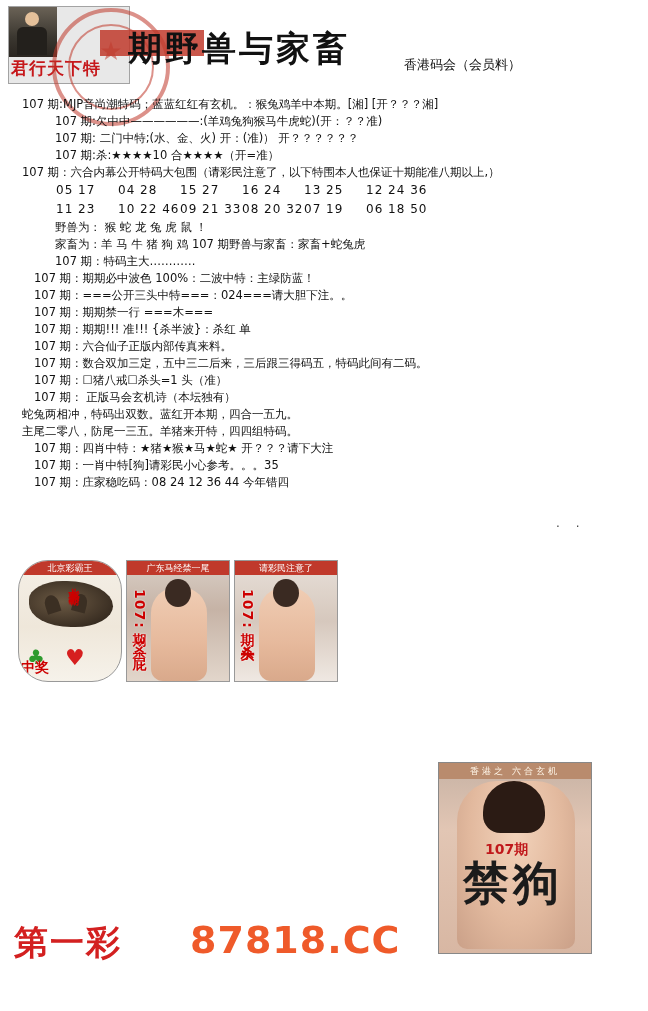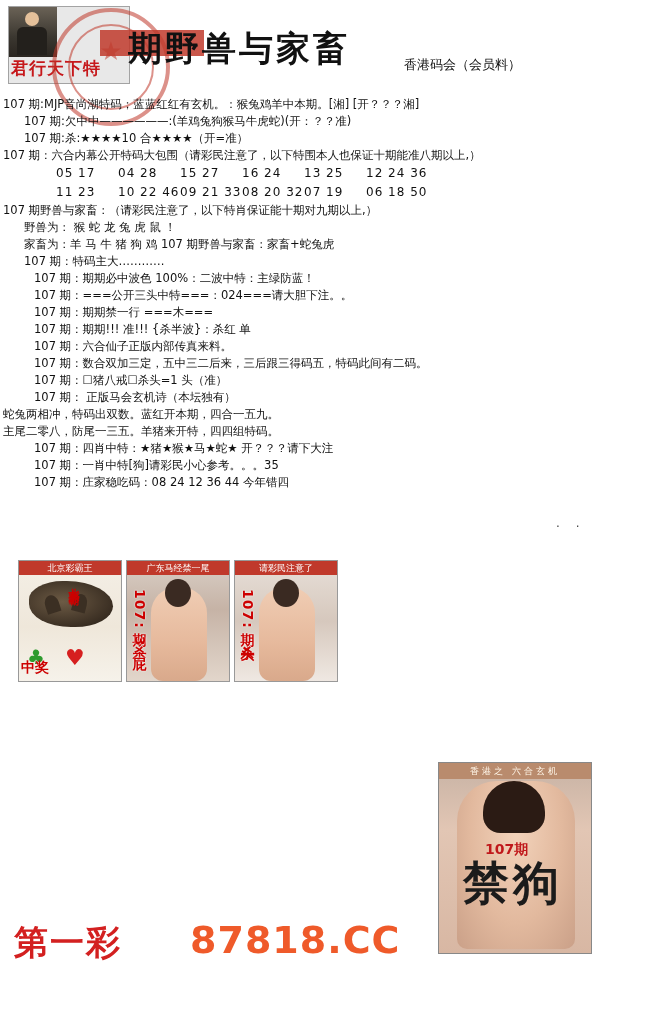--- a/index.html
+++ b/index.html
@@ -19,34 +19,34 @@
   .logo-text{position:absolute;left:2px;top:50px;width:118px;font-size:17px;font-weight:bold;color:#c6181b;letter-spacing:1px;font-family:"DejaVu Sans",sans-serif;white-space:nowrap;}
   .seal{position:absolute;left:52px;top:8px;width:110px;height:110px;border:4px solid #c0392b;border-radius:50%;opacity:.55;}
   .seal:after{content:"";position:absolute;left:12px;top:12px;right:12px;bottom:12px;border:2px solid #c0392b;border-radius:50%;}
   .seal-star{position:absolute;left:50%;top:26px;transform:translateX(-50%);color:#c0392b;font-size:26px;line-height:1;}
   .banner-red{position:absolute;left:100px;top:30px;width:104px;height:26px;background:#c0392b;opacity:.85;}
   .title{position:absolute;left:128px;top:26px;font-size:34px;font-weight:bold;color:#111;letter-spacing:3px;white-space:nowrap;}
   .subtitle{position:absolute;left:404px;top:56px;font-size:13px;color:#111;white-space:nowrap;}
 
   
   .lines{position:absolute;left:0;top:96px;width:648px;}
-  .ln{position:relative;padding:0 3px;line-height:17px;white-space:nowrap;font-size:11.5px;}
-  .ln.ind1{padding-left:24px;}
+  .ln{position:relative;padding:0 22px;line-height:17px;white-space:nowrap;font-size:11.5px;}
+  .ln.ind1{padding-left:24px;margin-left:31px;}
   .ln.ind2{padding-left:34px;}
   
   .numrow{display:flex;padding-left:56px;font-size:12px;line-height:19px;letter-spacing:1px;}
   .numrow span{display:inline-block;}
   .n0{width:62px;}.n1{width:62px;}.n2{width:62px;}.n3{width:62px;}.n4{width:62px;}.n5{width:70px;}
 
   
   .strip{position:absolute;left:18px;top:560px;width:320px;height:120px;display:flex;gap:4px;}
   .shot{position:relative;width:104px;height:120px;border:1px solid #999;overflow:hidden;background:#fff;}
   .shot .capt{position:absolute;left:2px;bottom:4px;font-size:14px;font-weight:bold;color:#c00;writing-mode:horizontal-tb;}
   .shot .top-band{position:absolute;left:0;top:0;width:100%;height:14px;background:#c0392b;color:#fff;font-size:9px;text-align:center;line-height:14px;}
-  .shot1{background:linear-gradient(180deg,#f4efe6 0%,#efe7da 55%,#f6f2ea 100%);}
+  .shot1{background:linear-gradient(180deg,#f4efe6 0%,#efe7da 55%,#f6f2ea 100%);border-radius:30px;}
   .dog{position:absolute;left:10px;top:20px;width:84px;height:46px;background:radial-gradient(ellipse at 40% 45%,#6d5b45 0%,#3b2f23 70%,#241c14 100%);border-radius:40% 55% 45% 50%;}
   .dog-ear{position:absolute;left:16px;top:14px;width:14px;height:18px;background:#3b2f23;border-radius:60% 60% 0 0;transform:rotate(-18deg);}
   .dog-ear2{position:absolute;left:44px;top:13px;width:14px;height:18px;background:#3b2f23;border-radius:60% 60% 0 0;transform:rotate(14deg);}
   .clover{position:absolute;left:8px;bottom:12px;width:22px;height:22px;color:#2e9b2e;font-size:20px;line-height:20px;}
   .heart{position:absolute;left:46px;bottom:10px;width:26px;height:24px;color:#d61f1f;font-size:22px;line-height:22px;}
   .shot1 .v-text{position:absolute;left:46px;top:18px;font-size:11px;font-weight:bold;color:#c00;writing-mode:vertical-rl;letter-spacing:2px;}
   .shot2{background:linear-gradient(180deg,#d9cfc6 0%,#c6b3a6 40%,#e2d6cb 100%);}
   .shot3{background:linear-gradient(180deg,#e7dfd8 0%,#d6c8bd 50%,#efe8e2 100%);}
   .figure{position:absolute;left:24px;top:26px;width:56px;height:94px;background:linear-gradient(180deg,#f0cdb4 0%,#e6b99c 60%,#d9a98b 100%);border-radius:26px 26px 12px 12px;}
   .figure-head{position:absolute;left:38px;top:18px;width:26px;height:28px;border-radius:50%;background:#3a2a22;}
@@ -81,39 +81,39 @@
     <div class="seal-star">★</div>
   </div>
   <div class="banner-red"></div>
   <div class="title">期野兽与家畜</div>
   <div class="subtitle">香港码会（会员料）</div>
 </div>
 
 <div class="lines" id="lines-host">
     <div class="ln">107 期:MJP音尚潮特码；蓝蓝红红有玄机。：猴兔鸡羊中本期。[湘] [开？？？湘]</div>
     <div class="ln ind1">107 期:欠中中——————:(羊鸡兔狗猴马牛虎蛇)(开：？？准)</div>
+    <div class="ln ind1">107 期: 二门中特;(水、金、火) 开：(准)）    开？？？？？？</div>
     <div class="ln ind1">107 期:杀:★★★★10 合★★★★（开=准）</div>
     <div class="ln">107 期：六合内幕公开特码大包围（请彩民注意了，以下特围本人也保证十期能准八期以上,）</div>
     <div class="numrow">
       <span class="n0">05 17</span>
       <span class="n1">04 28</span>
       <span class="n2">15 27</span>
       <span class="n3">16 24</span>
       <span class="n4">13 25</span>
       <span class="n5">12   24 36</span>
     </div>
     <div class="numrow">
       <span class="n0">11 23</span>
       <span class="n1">10 22 46</span>
       <span class="n2">09 21 33</span>
       <span class="n3">08 20 32</span>
       <span class="n4">07 19</span>
       <span class="n5">06 18 50</span>
     </div>
-    <div class="ln">107 期野兽与家畜：（请彩民注意了，以下特肖保证能十期对九期以上,）</div>
     <div class="ln ind1">野兽为：   猴 蛇 龙 兔 虎 鼠 ！</div>
     <div class="ln ind1">家畜为：羊 马 牛 猪 狗 鸡 107 期野兽与家畜：家畜+蛇兔虎</div>
     <div class="ln ind1">107 期：特码主大…………</div>
     <div class="ln ind2">107 期：期期必中波色 100%：二波中特：主绿防蓝！</div>
     <div class="ln ind2">107 期：===公开三头中特===：024===请大胆下注。。</div>
     <div class="ln ind2">107 期：期期禁一行 ===木===</div>
     <div class="ln ind2">107 期：期期!!! 准!!! {杀半波}：杀红 单</div>
     <div class="ln ind2">107 期：六合仙子正版内部传真来料。</div>
     <div class="ln ind2">107 期：数合双加三定，五中三二后来，三后跟三得码五，特码此间有二码。</div>
     <div class="ln ind2">107 期：☐猪八戒☐杀头=1 头（准）</div>

